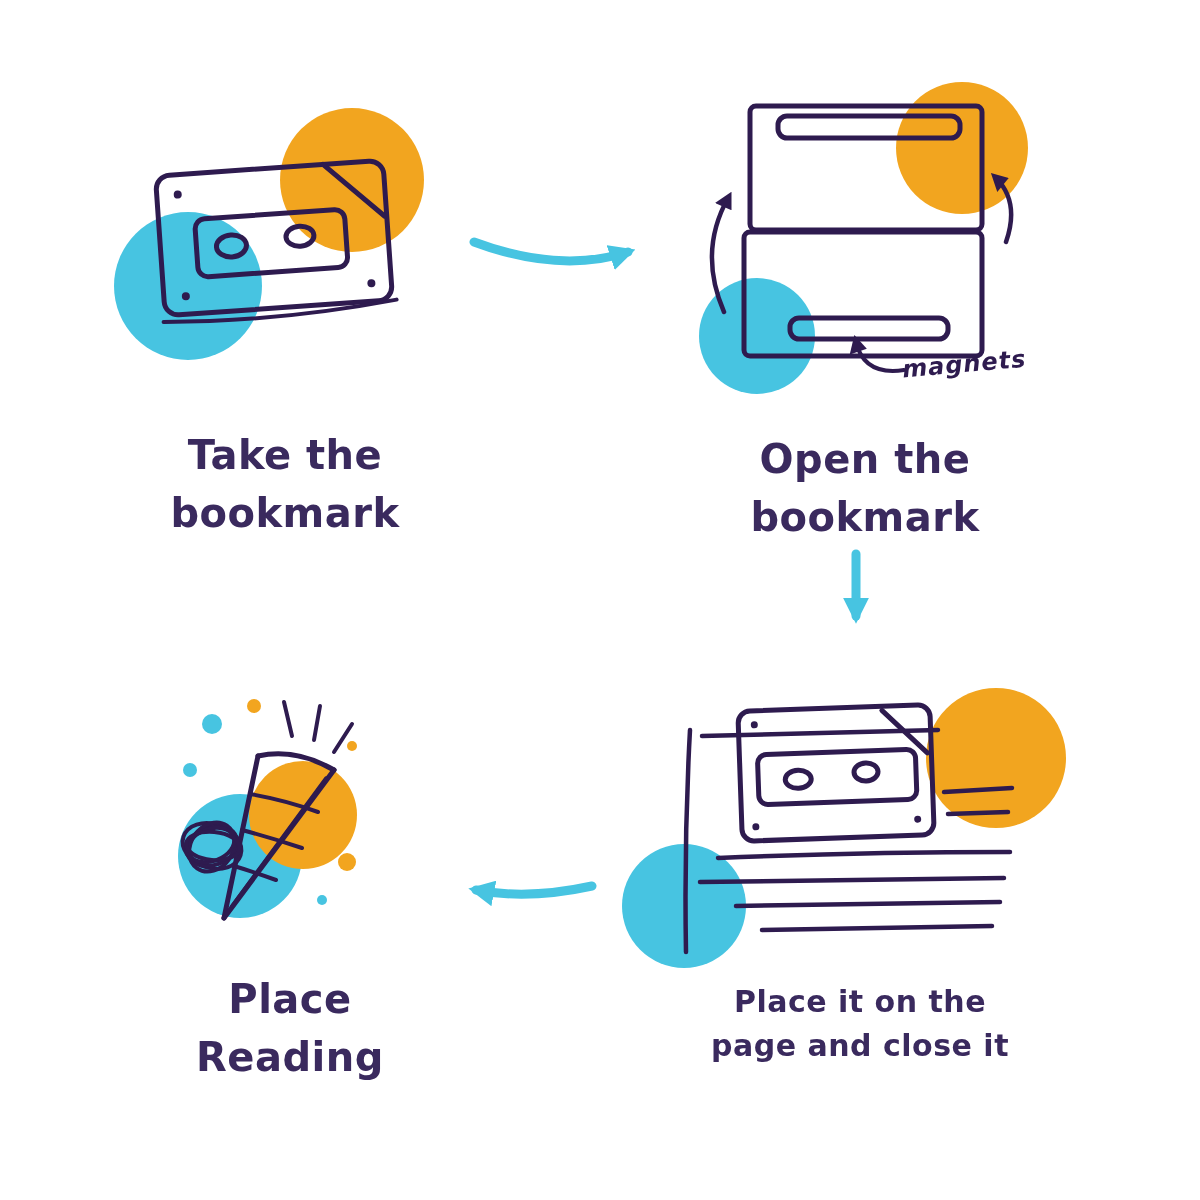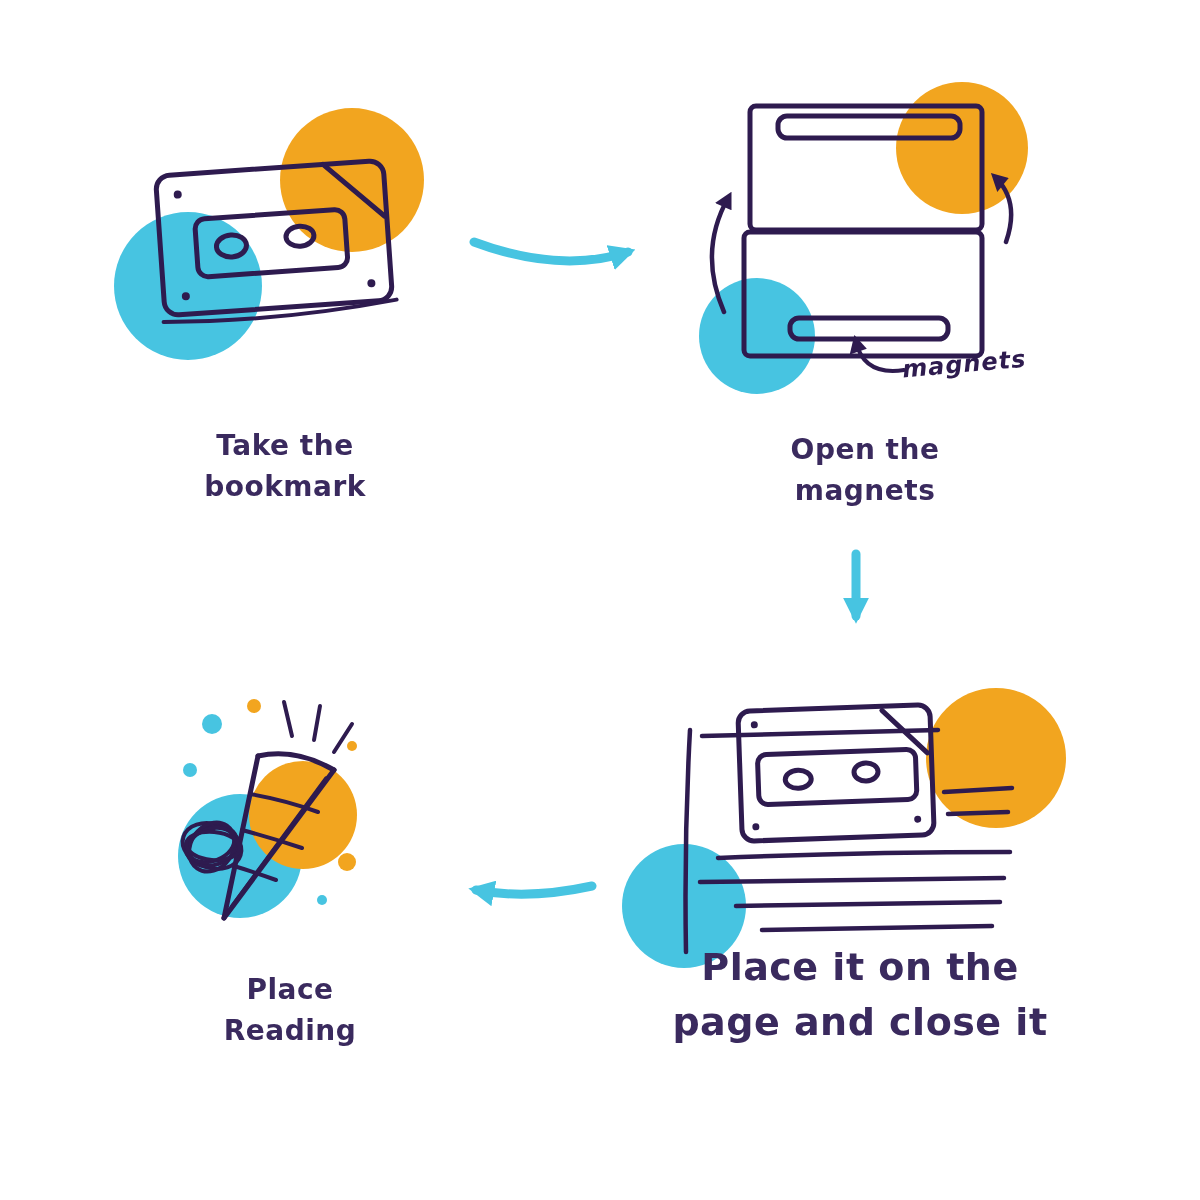--- a/index.html
+++ b/index.html
@@ -15,28 +15,28 @@
   .art {
     position: absolute;
     left: 0; top: 0;
   }
   .step-label {
     position: absolute;
     text-align: center;
     white-space: pre-line;
     color: #3a2a5e;
     font-family: "DejaVu Sans", sans-serif;
-    font-size: 28px;
+    font-size: 40px;
     font-weight: 600;
     letter-spacing: 0.5px;
     line-height: 1.45;
   }
   .label-1 { left: 60px;  top: 426px; width: 450px; }
   .label-2 { left: 640px; top: 430px; width: 450px; }
-  .label-3 { left: 610px; top: 940px; width: 500px; font-size: 38px; }
+  .label-3 { left: 610px; top: 980px; width: 500px; font-size: 30px; }
   .label-4 { left: 90px;  top: 970px; width: 400px; }
   .annotation {
     position: absolute;
     left: 902px; top: 350px;
     color: #2e1b4f;
     font-family: "DejaVu Sans", sans-serif;
     font-size: 24px;
     font-style: italic;
     font-weight: 600;
     transform: rotate(-5deg);
@@ -155,21 +155,21 @@
           <ellipse cx="213" cy="846" rx="27" ry="14" transform="rotate(5 213 846)"></ellipse>
         </g>
       </g>
     </g>
   </svg>
 
   <div class="step-label label-1">Take the
 bookmark</div>
 
   <div class="step-label label-2">Open the
-magnets</div>
+bookmark</div>
 
   <div class="annotation">magnets</div>
 
   <div class="step-label label-3">Place it on the
 page and close it</div>
 
   <div class="step-label label-4">Place
 Reading</div>
 
 </div>

